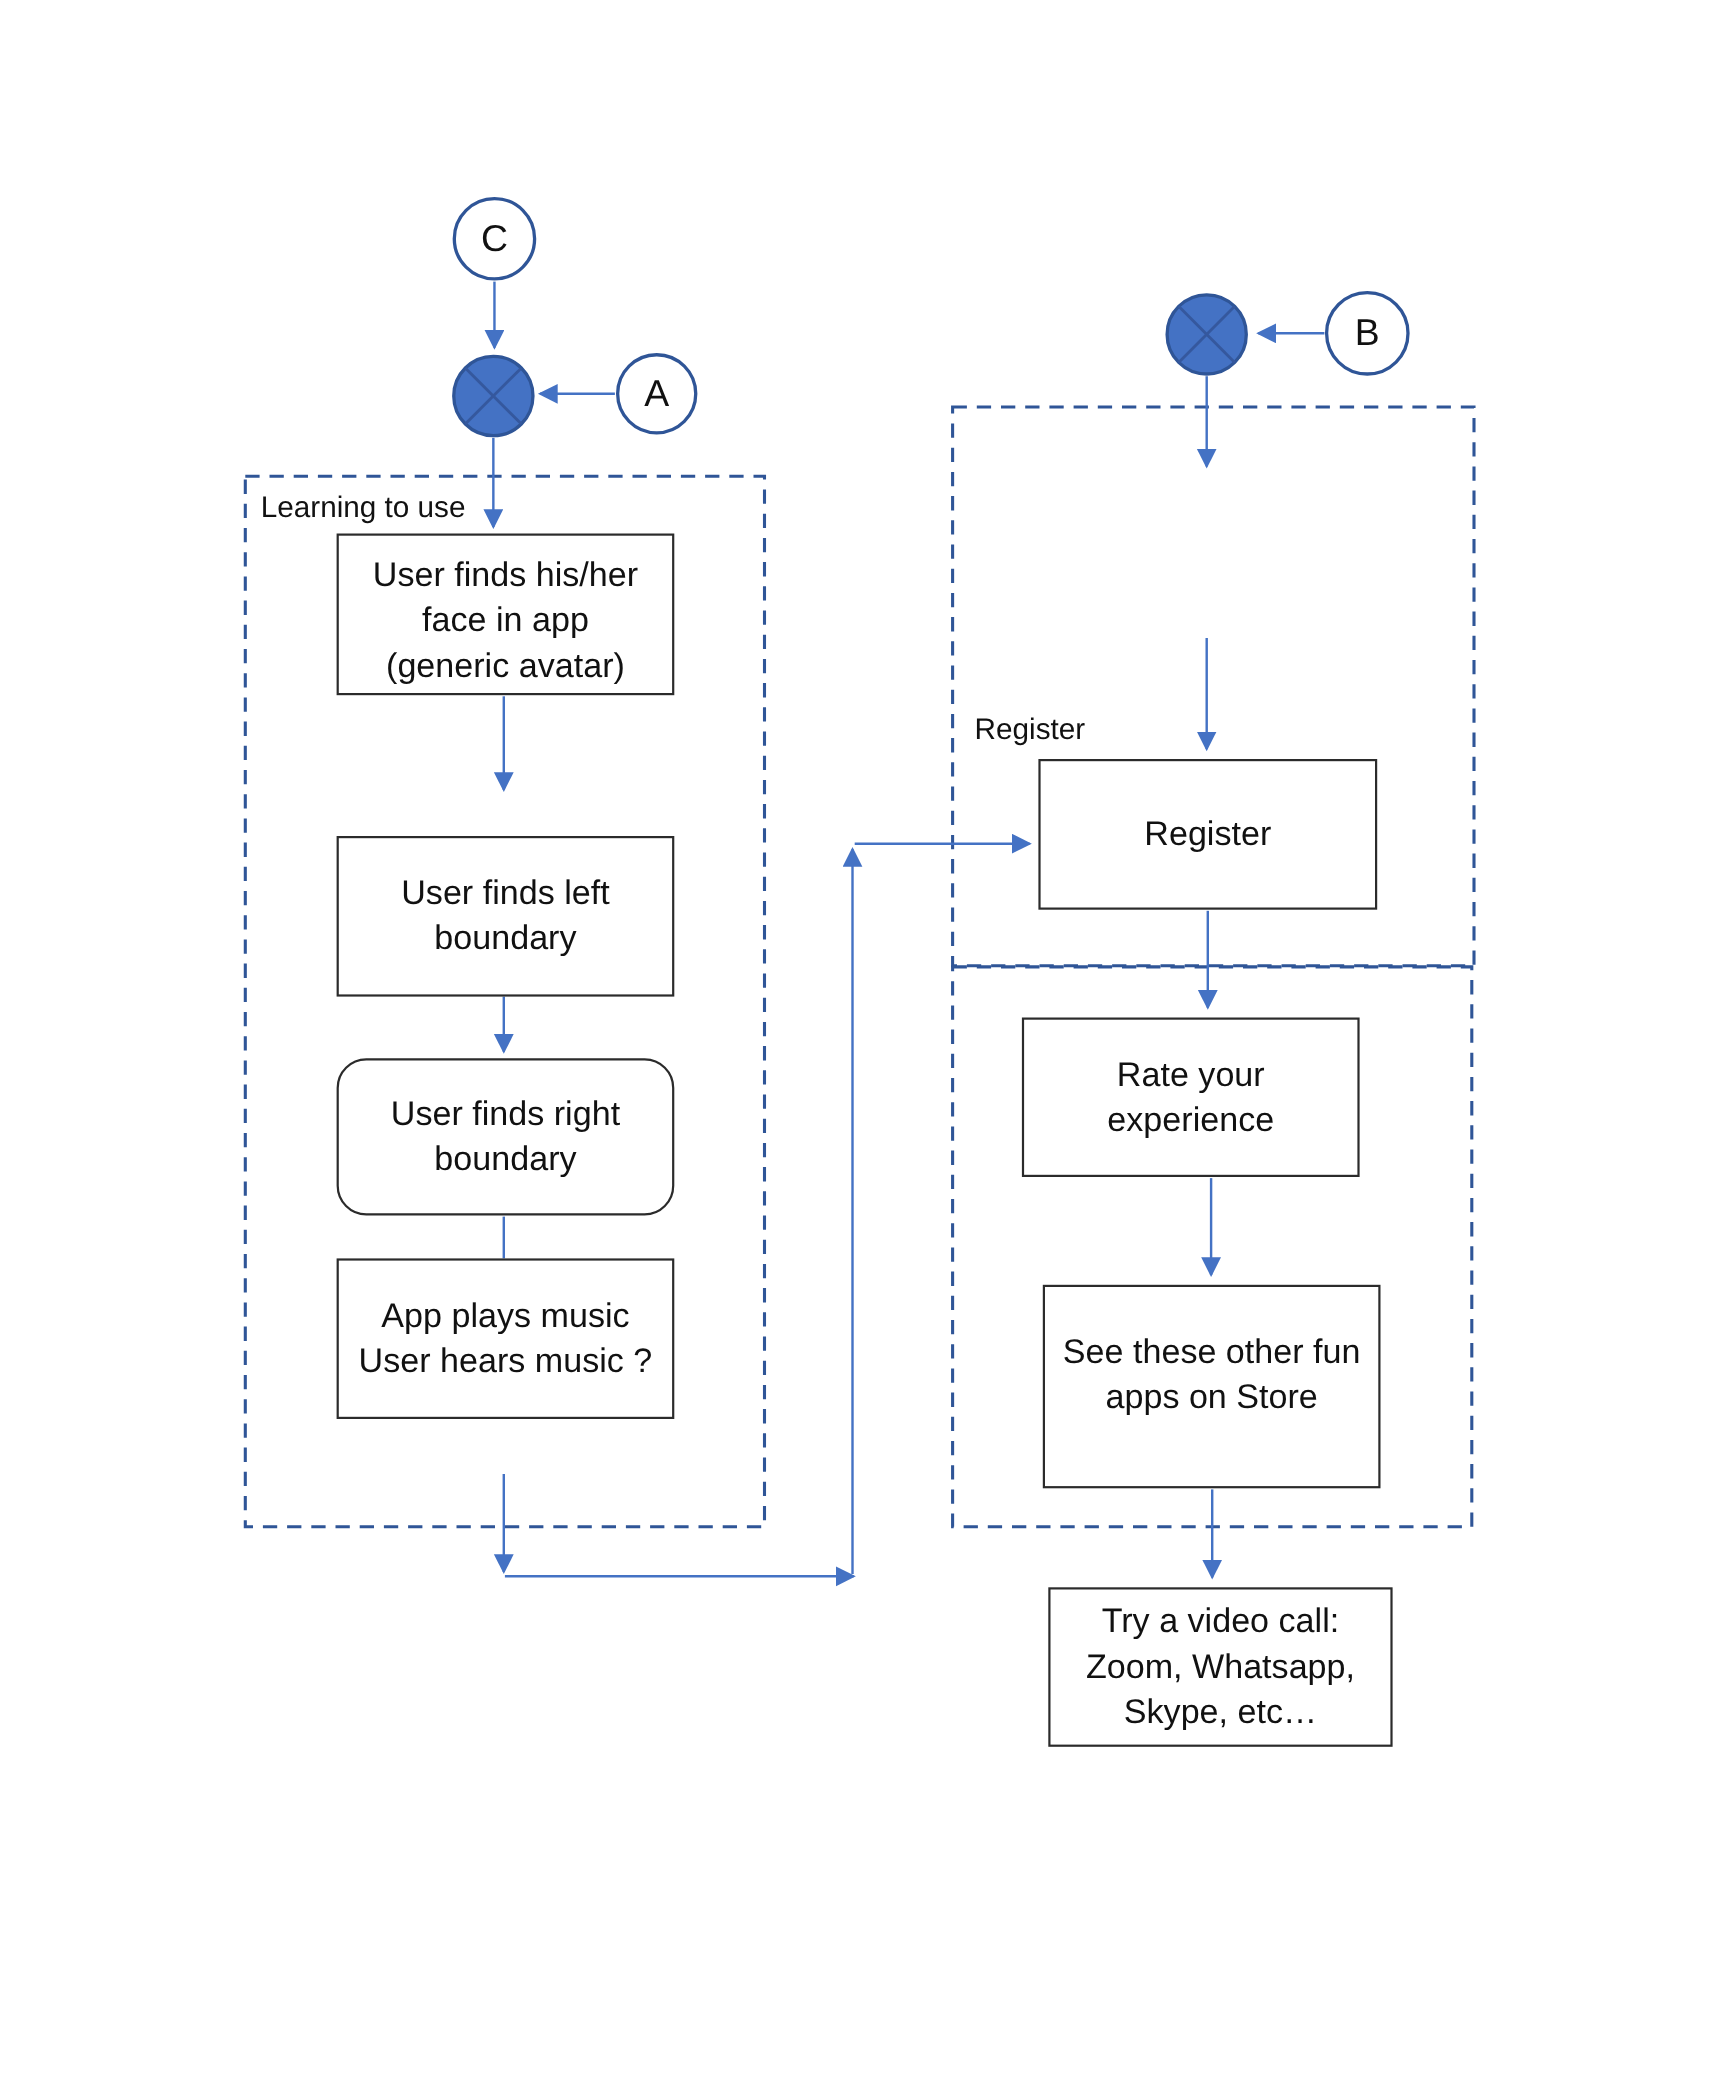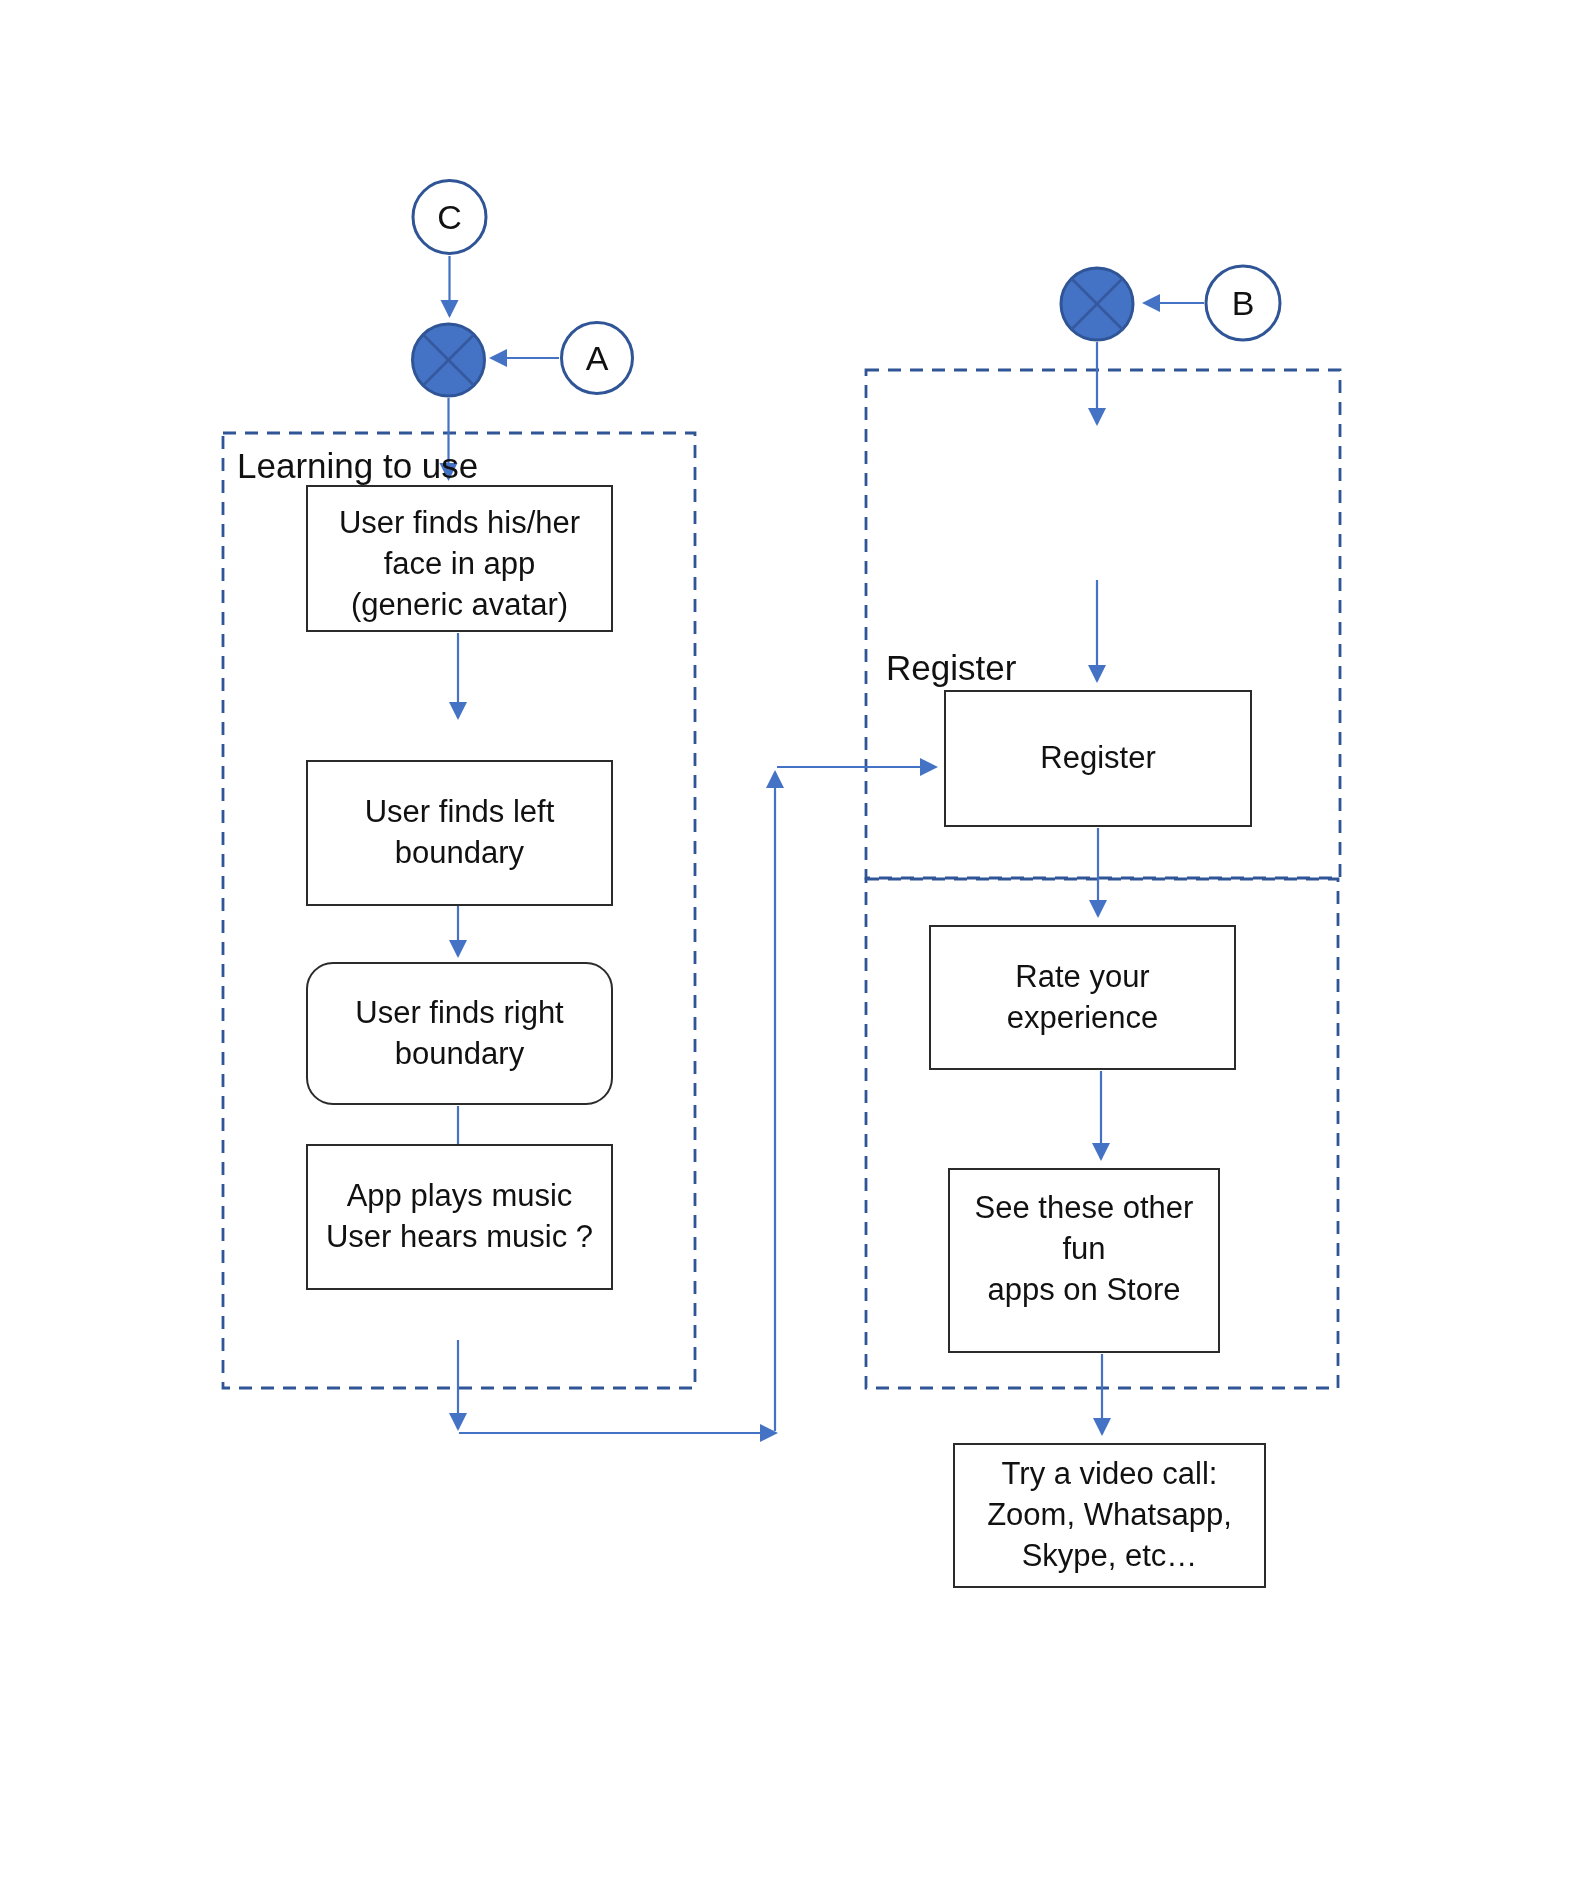--- a/index.html
+++ b/index.html
@@ -53,21 +53,21 @@
     text-align: center;
     white-space: pre-line;
     font-size: 31px;
     line-height: 1.32;
     color: var(--text, #111111);
     padding: 4px;
   }
   .pbox.align-high { padding-bottom: 26px; }
   .glabel {
     position: absolute;
-    font-size: 35px;
+    font-size: 27px;
     color: var(--text, #111111);
     white-space: nowrap;
   }
   .nletter {
     position: absolute;
     display: flex;
     align-items: center;
     justify-content: center;
     font-size: 34px;
     color: var(--text, #111111);
@@ -149,21 +149,21 @@
 User hears music ?</span>
   </div>
 
   <div class="pbox" style="left:944px;top:690px;width:308px;height:137px;">
     <span>Register</span>
   </div>
   <div class="pbox" style="left:929px;top:925px;width:307px;height:145px;">
     <span>Rate your
 experience</span>
   </div>
-  <div class="pbox align-high" style="left:948px;top:1168px;width:272px;height:185px;">
+  <div class="pbox align-high" style="left:948px;top:1168px;width:307px;height:185px;">
     <span>See these other fun
 apps on Store</span>
   </div>
   <div class="pbox" style="left:953px;top:1443px;width:313px;height:145px;">
     <span>Try a video call:
 Zoom, Whatsapp,
 Skype, etc…</span>
   </div>
 
 </div>

